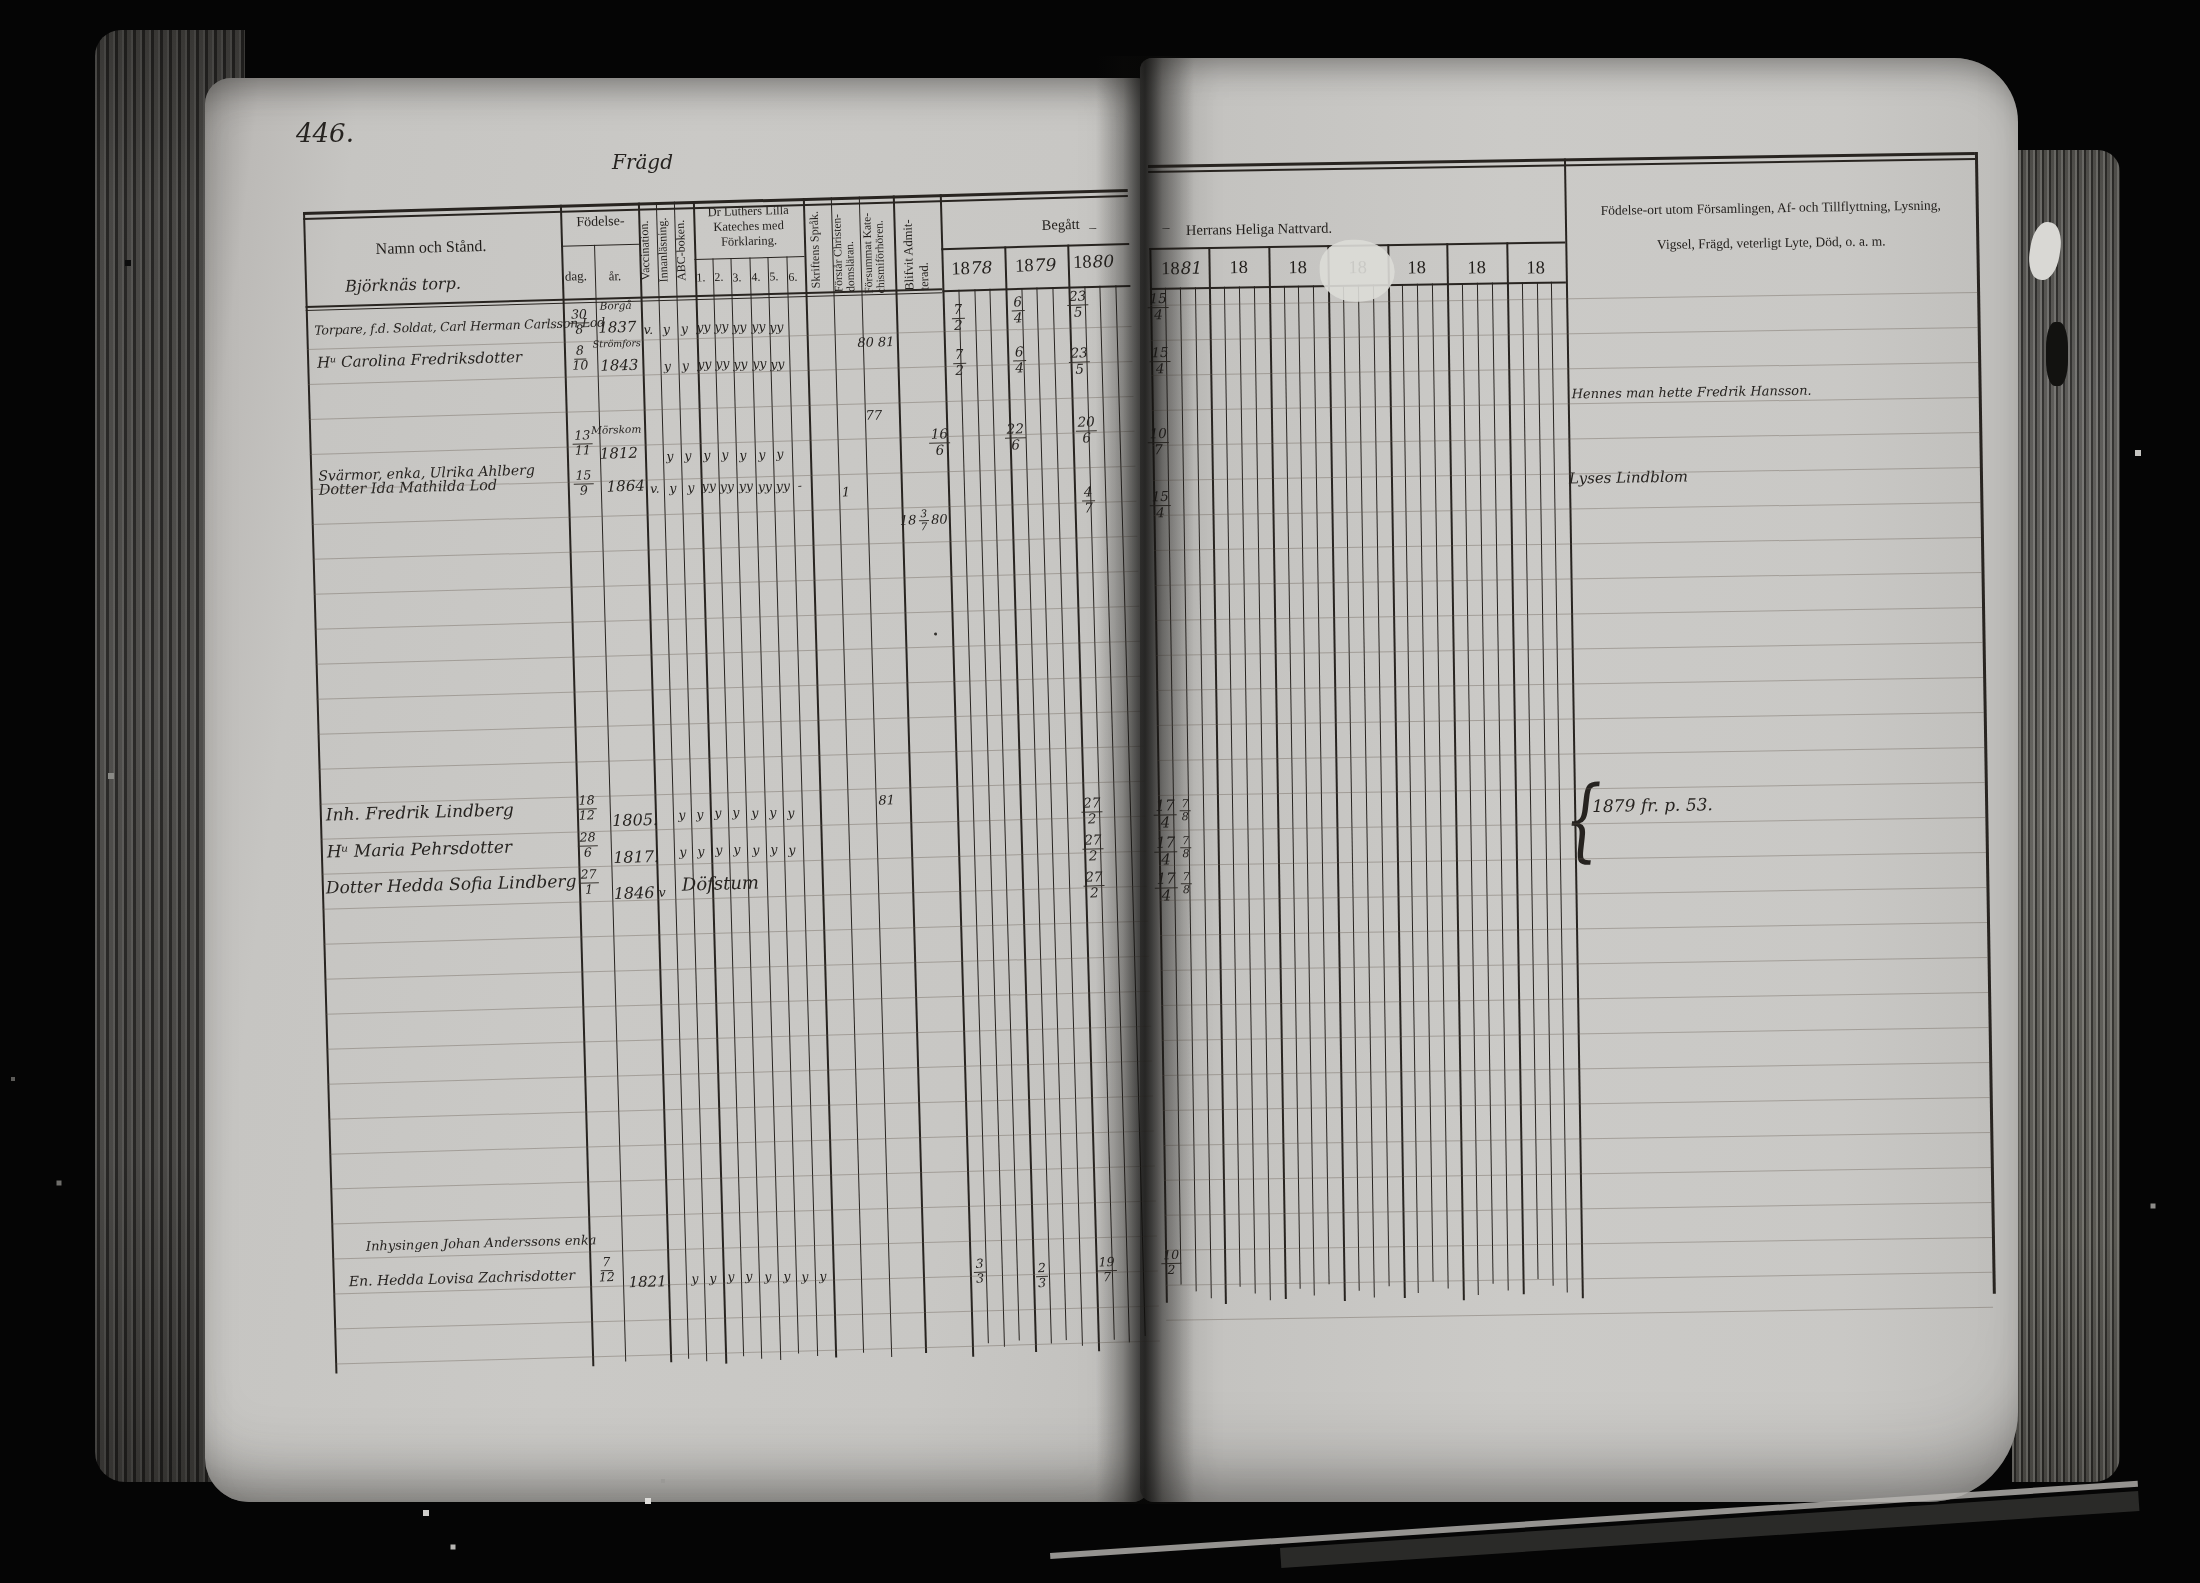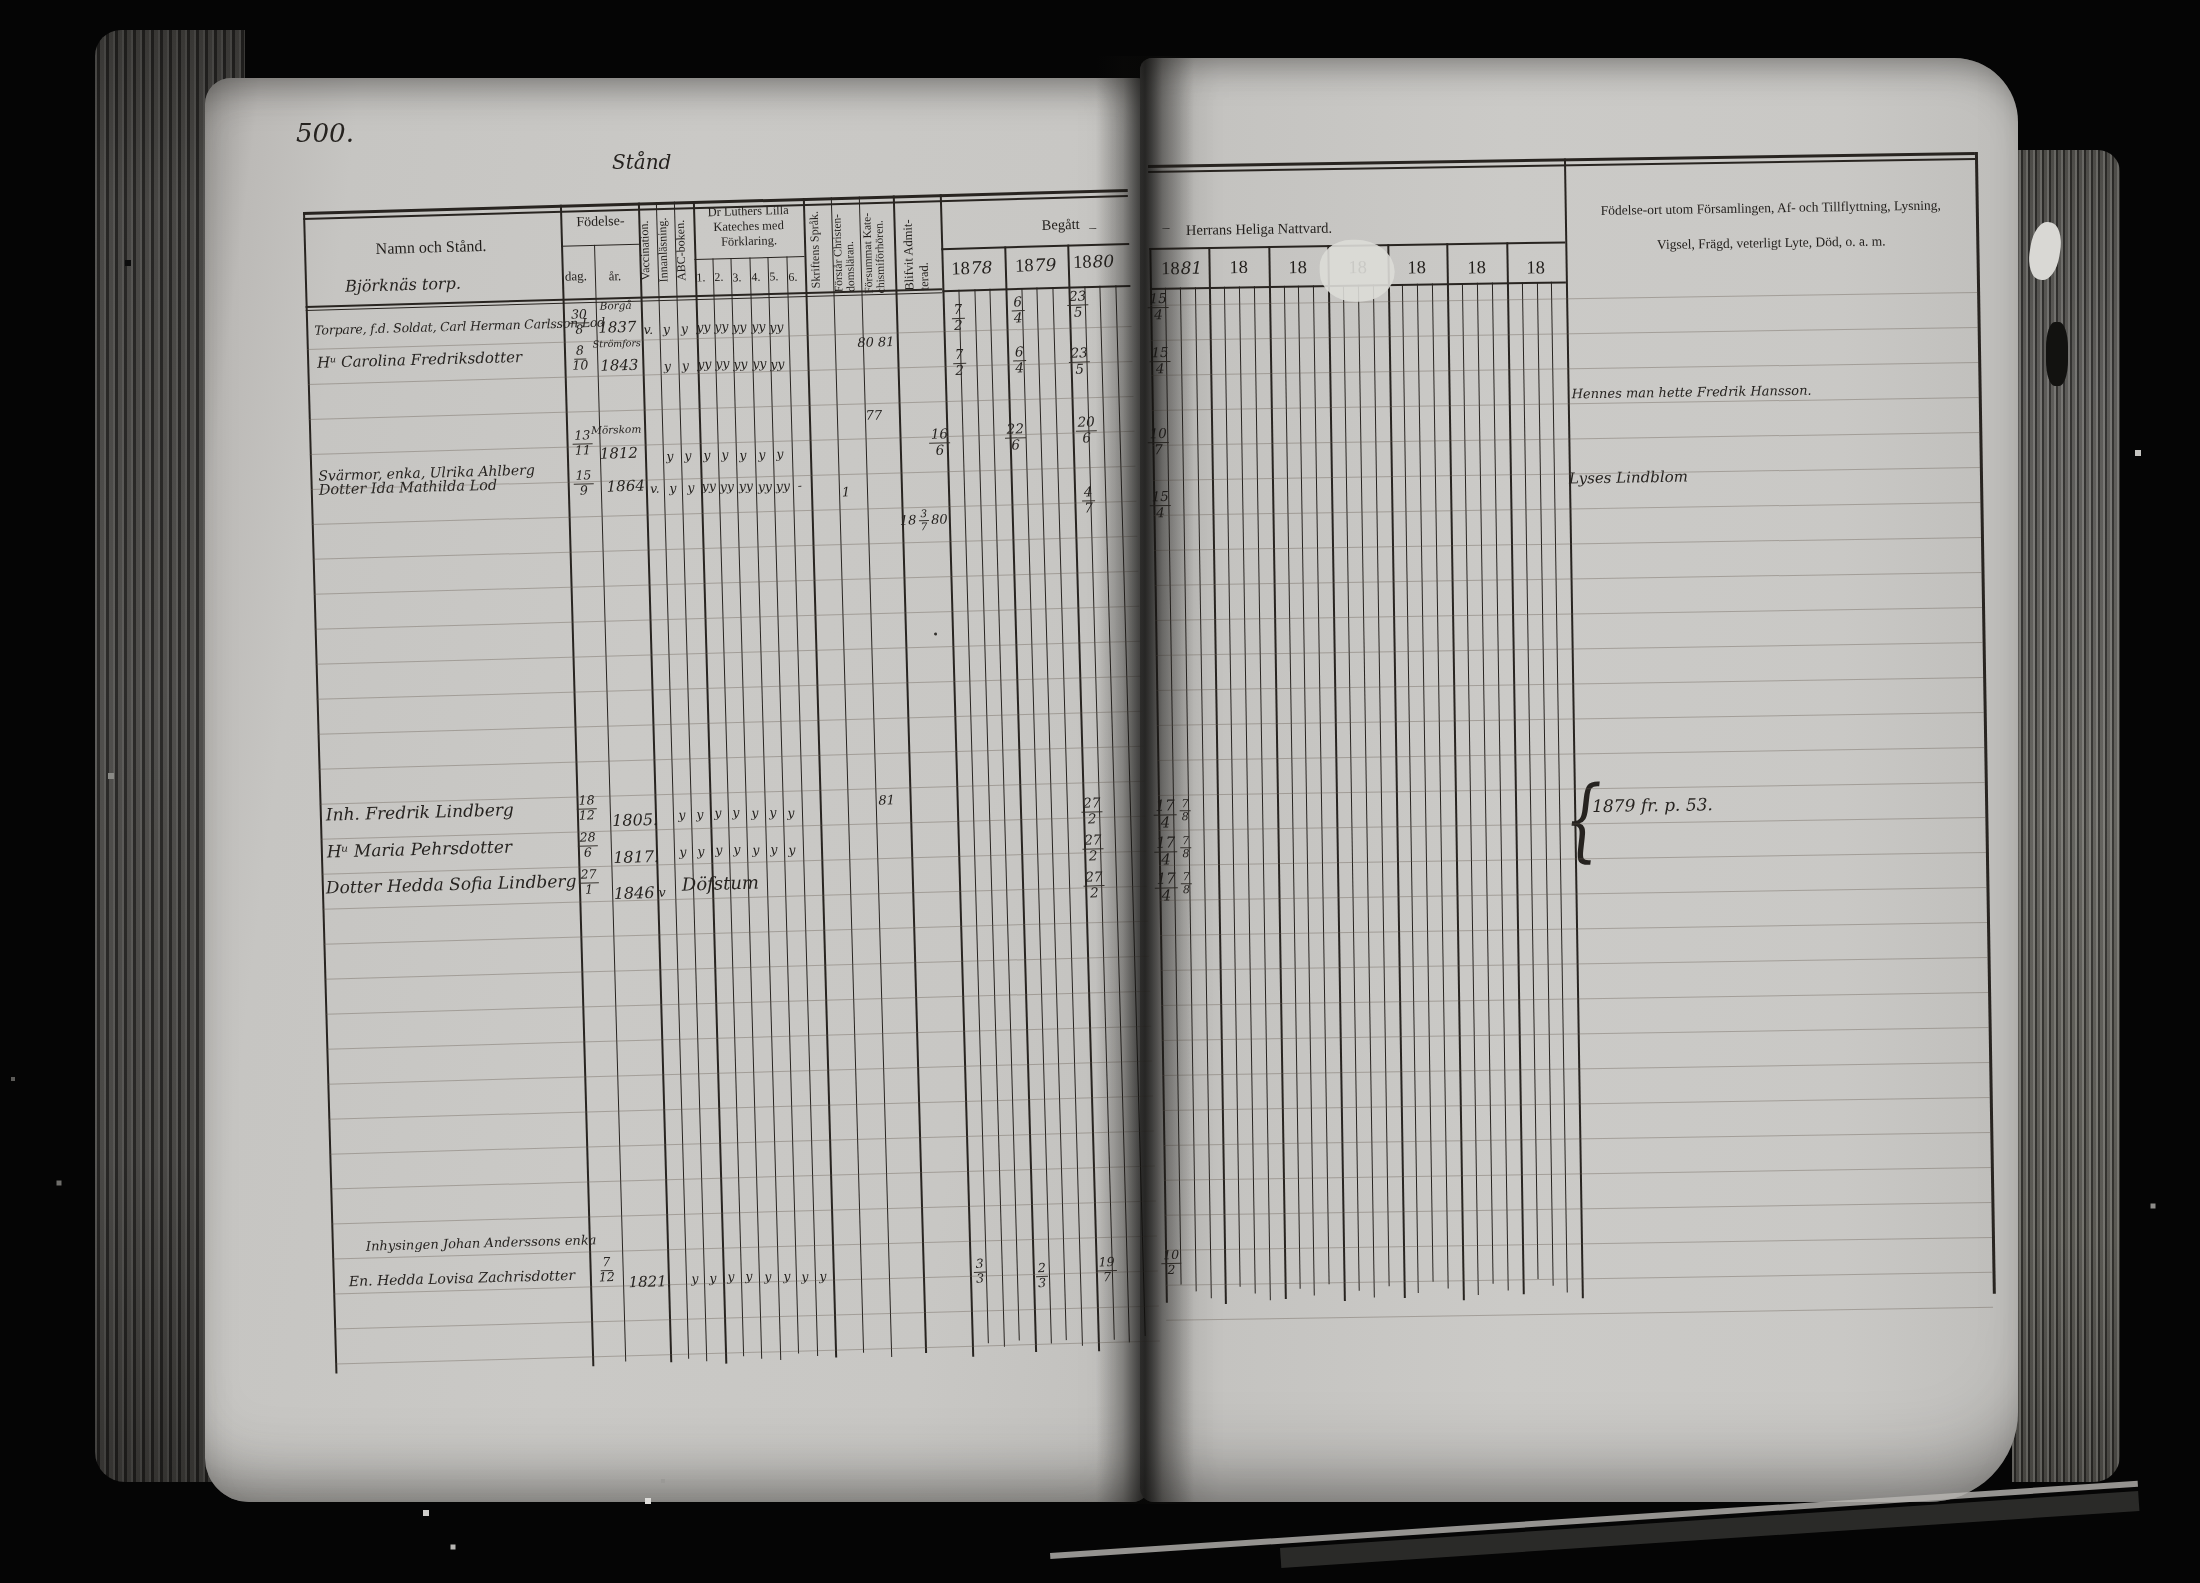--- a/index.html
+++ b/index.html
@@ -63,22 +63,22 @@
 <div id="stage">
 
   <div class="edge-left"></div>
   <div class="edge-right">
     <div class="blob-white" style="position:absolute;left:18px;top:72px;"></div>
   </div>
   <div class="page" id="lpage"></div>
   <div class="page" id="rpage"></div>
   <div class="blob-dark"></div>
 
-  <span class="lcell hw" style="left:296px;top:118px;font-size:26px;z-index:25">500.</span>
-  <span class="lcell hw" style="left:612px;top:150px;font-size:20px;z-index:25">Stånd</span>
+  <span class="lcell hw" style="left:296px;top:118px;font-size:26px;z-index:25">446.</span>
+  <span class="lcell hw" style="left:612px;top:150px;font-size:20px;z-index:25">Frägd</span>
 
   <div id="ltable">
 
     <span class="cell pr" style="left:127px;top:39px;font-size:16px">Namn och Stånd.</span>
     <span class="lcell hw" style="left:40px;top:66px;font-size:16px">Björknäs torp.</span>
     <span class="cell pr" style="left:297px;top:18px;font-size:14px">Födelse-</span>
     <span class="cell pr" style="left:271px;top:72px;font-size:13px">dag.</span>
     <span class="cell pr" style="left:310px;top:73px;font-size:13px">år.</span>
     <span class="vert pr" style="left:341px;top:48px;font-size:12px">Vaccination.</span>
     <span class="vert pr" style="left:359px;top:48px;font-size:12px">Innanläsning.</span>

